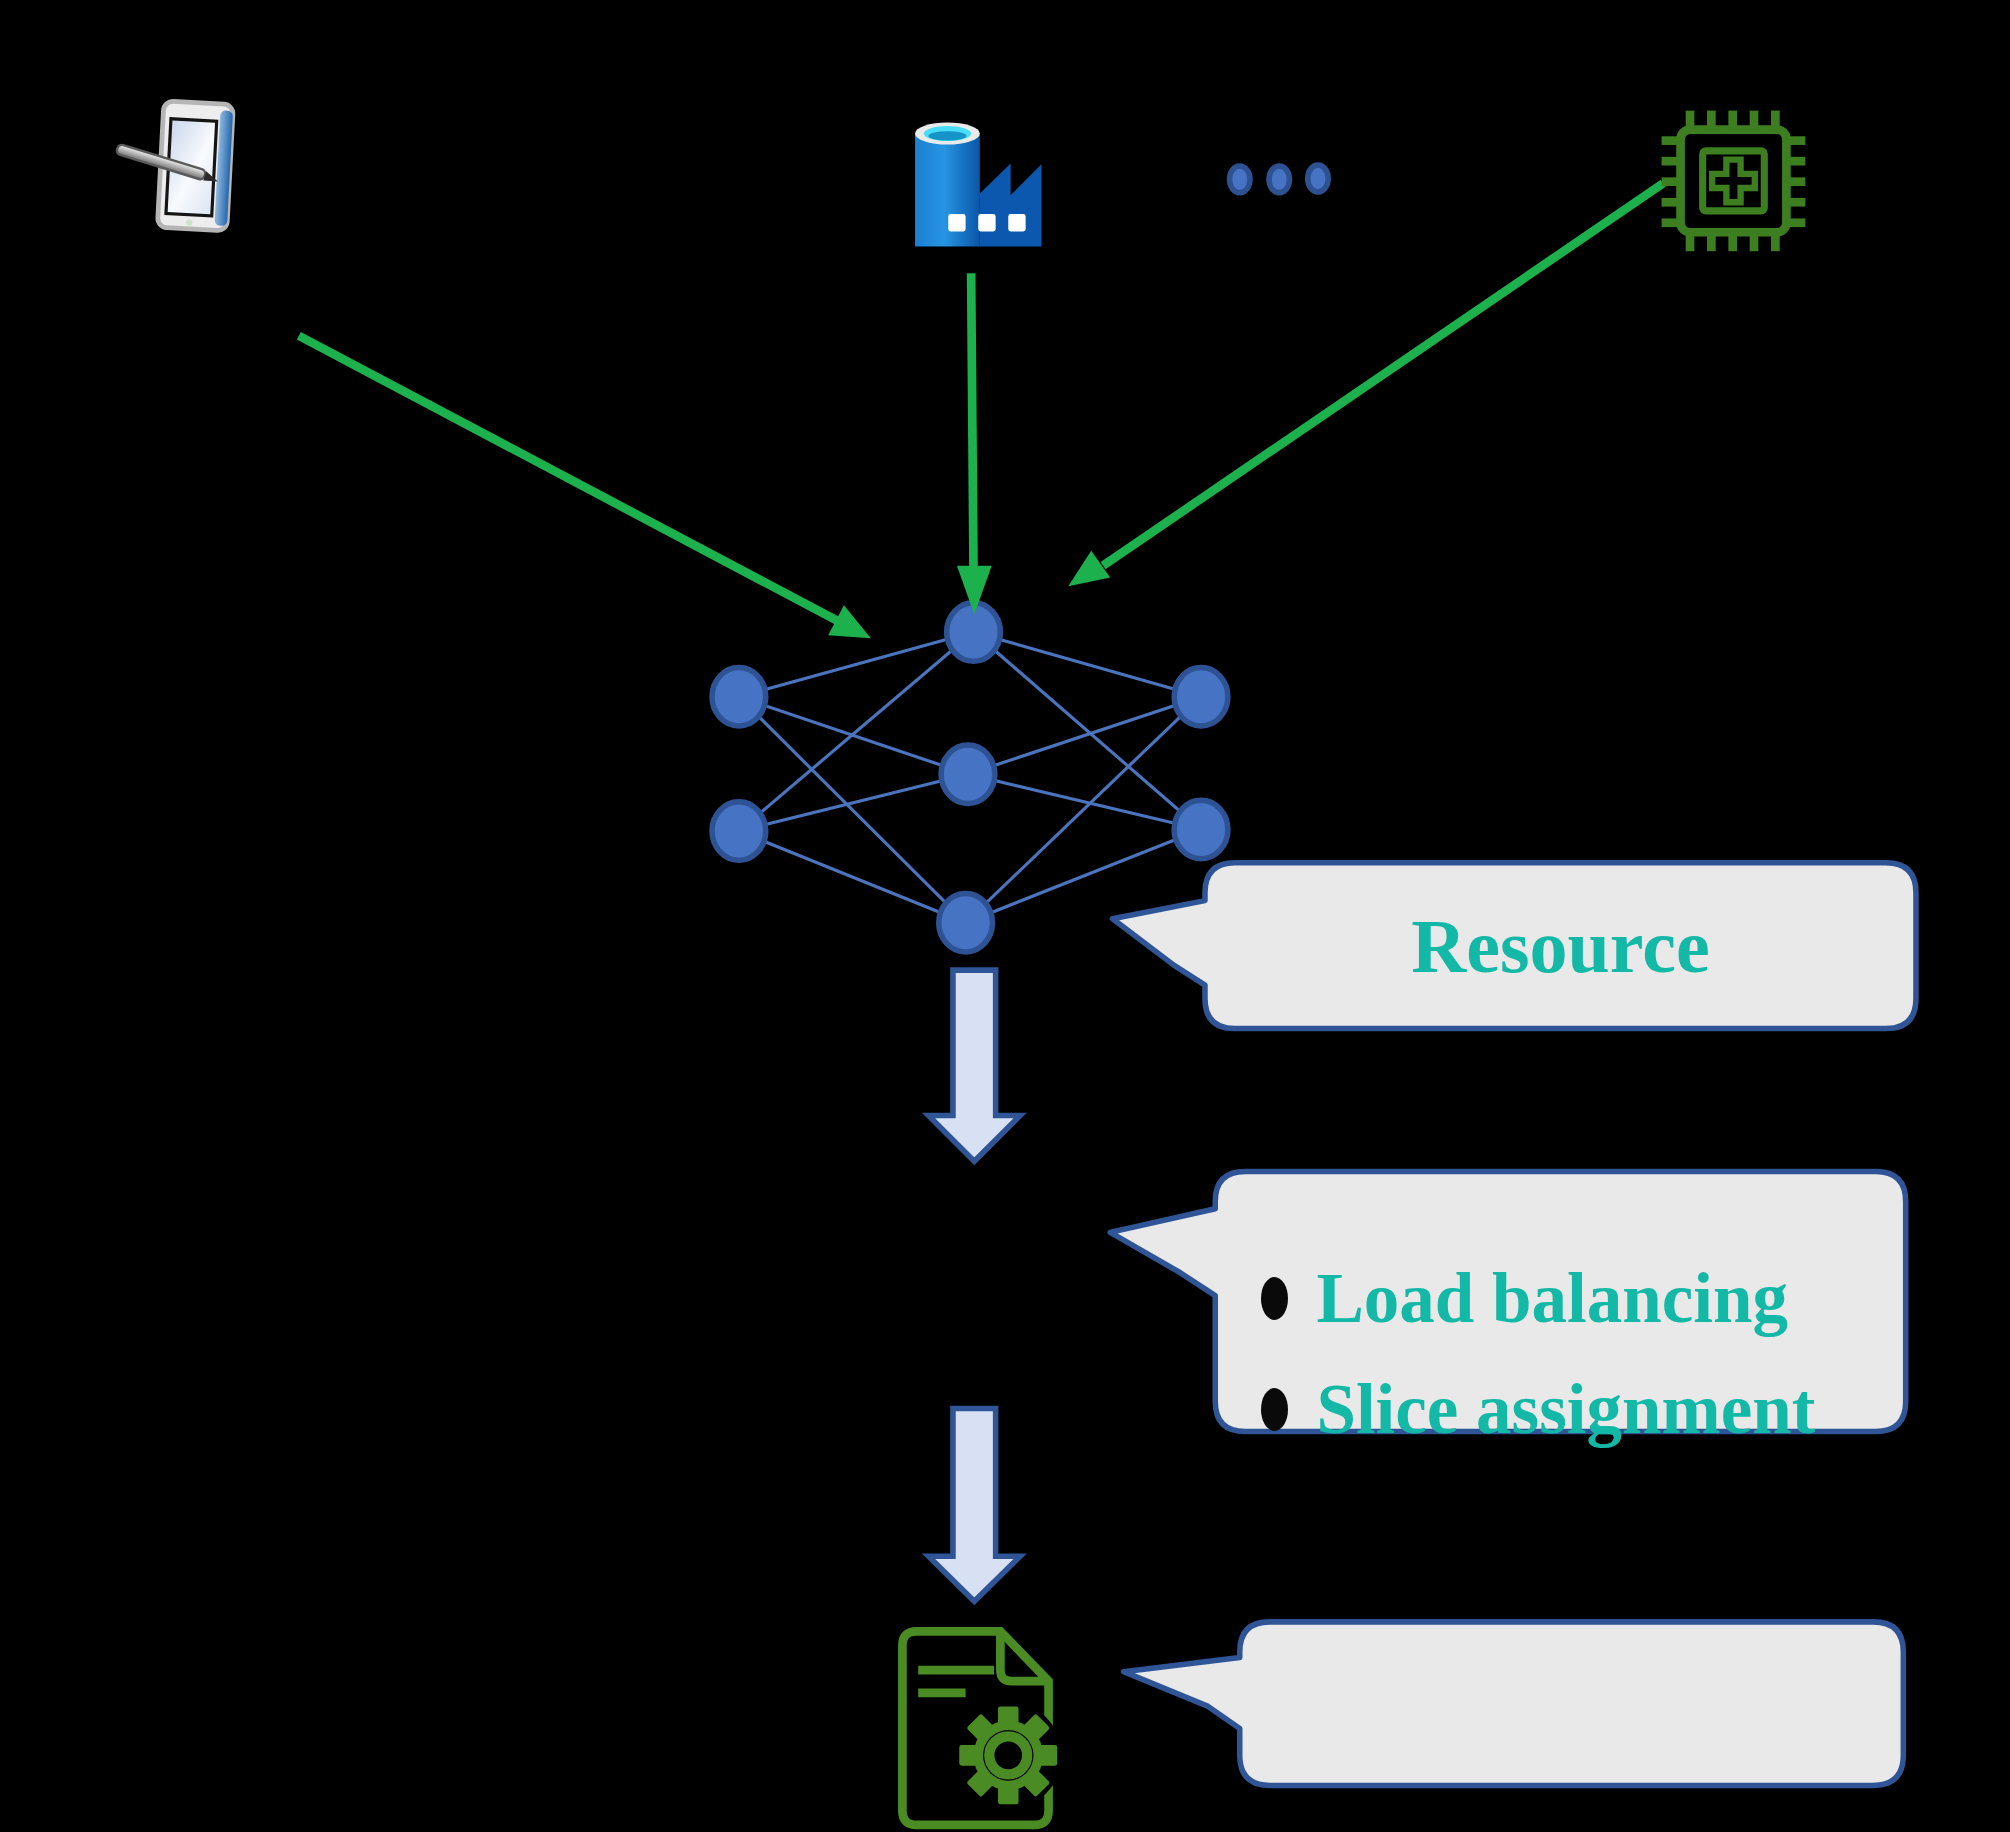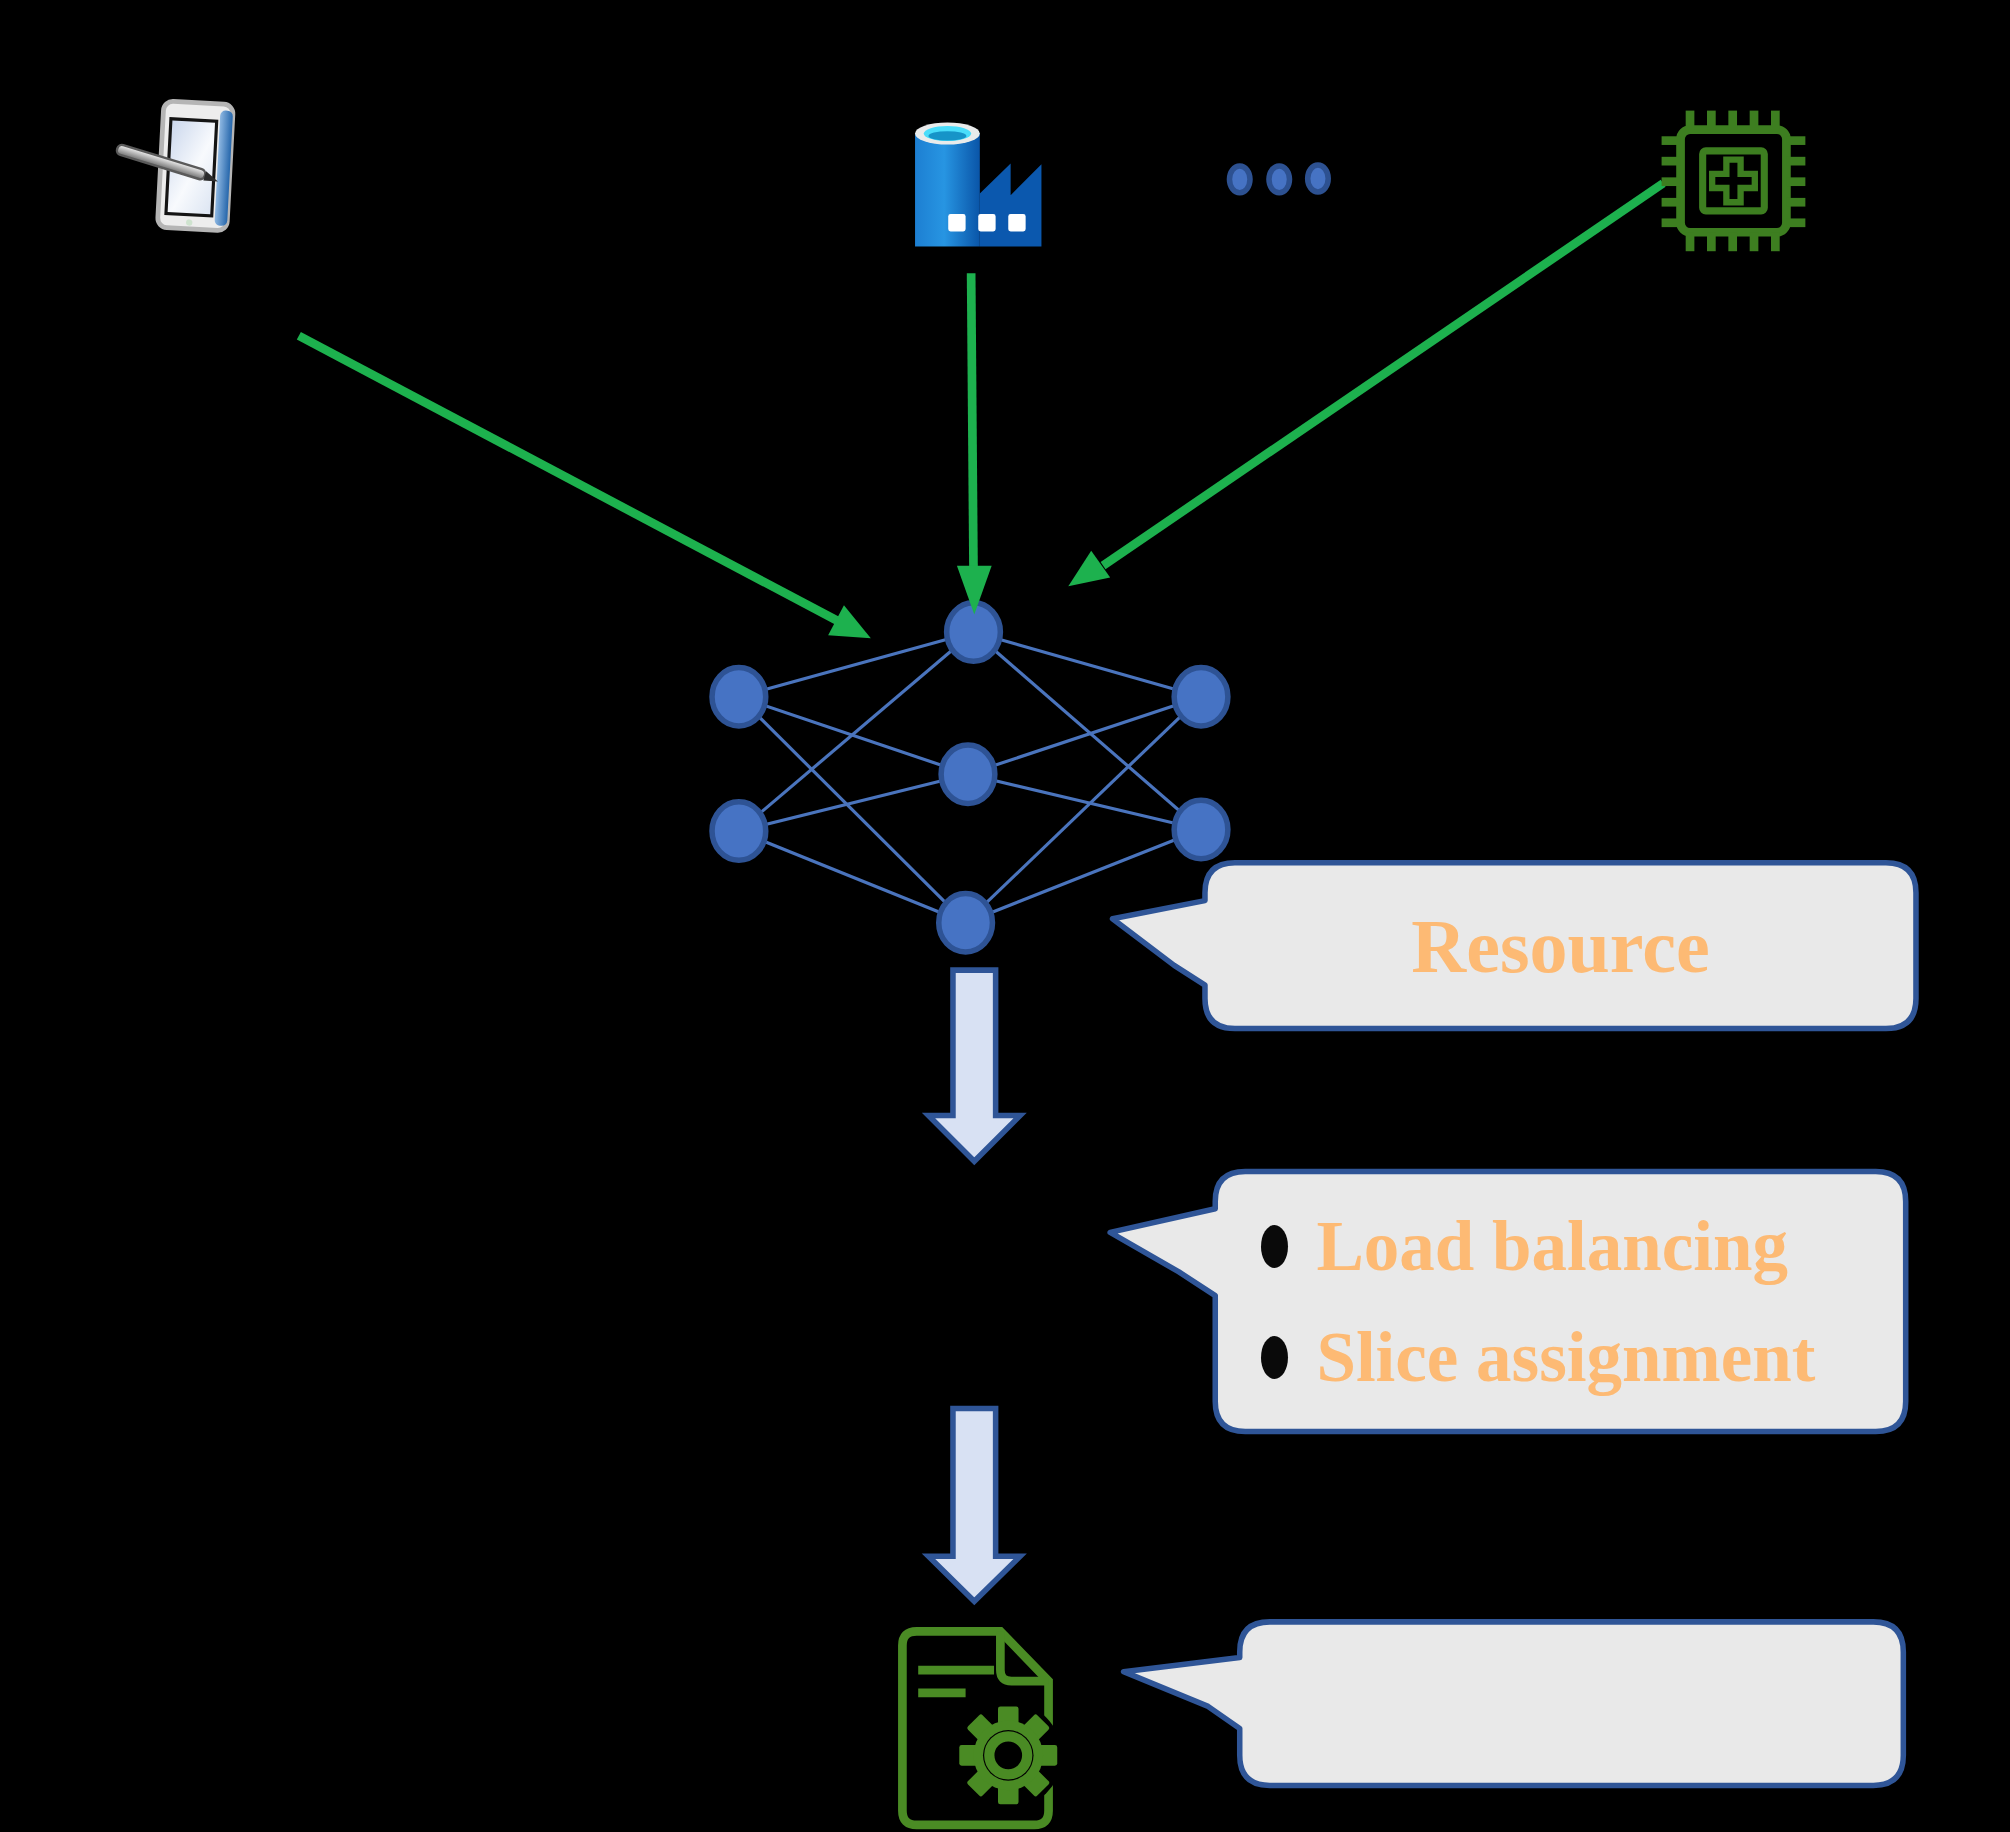--- a/index.html
+++ b/index.html
@@ -7,25 +7,25 @@
     position:relative;
     width:2011px;height:1832px;
     background:#000;
     overflow:hidden;
     font-family:"Liberation Serif","DejaVu Serif",serif;
   }
   .layer{position:absolute;left:0;top:0;width:2011px;height:1832px;}
   .callout-text{
     position:absolute;
     display:flex;flex-direction:column;align-items:center;justify-content:center;
-    color:#fdba74;font-weight:700;
+    color:#14b8a6;font-weight:700;
   }
   .co-resource{left:1205px;top:863px;width:711px;height:166px;line-height:85px;font-size:76px;}
   .co-actions{
-    left:1215px;top:1172px;width:691px;height:260px;
+    left:1215px;top:1224px;width:691px;height:260px;
     align-items:flex-start;justify-content:center;gap:32px;padding-left:46px;box-sizing:border-box;
   }
   .action-row{display:flex;align-items:center;font-size:71px;line-height:79px;white-space:nowrap;}
   .bullet{
     display:inline-block;width:27px;height:43px;border-radius:50%;
     background:#0a0a0a;margin-right:28.4px;flex:0 0 auto;
   }
   .co-decision{left:1240px;top:1622px;width:664px;height:164px;font-size:76px;}
 </style>
 </head>

